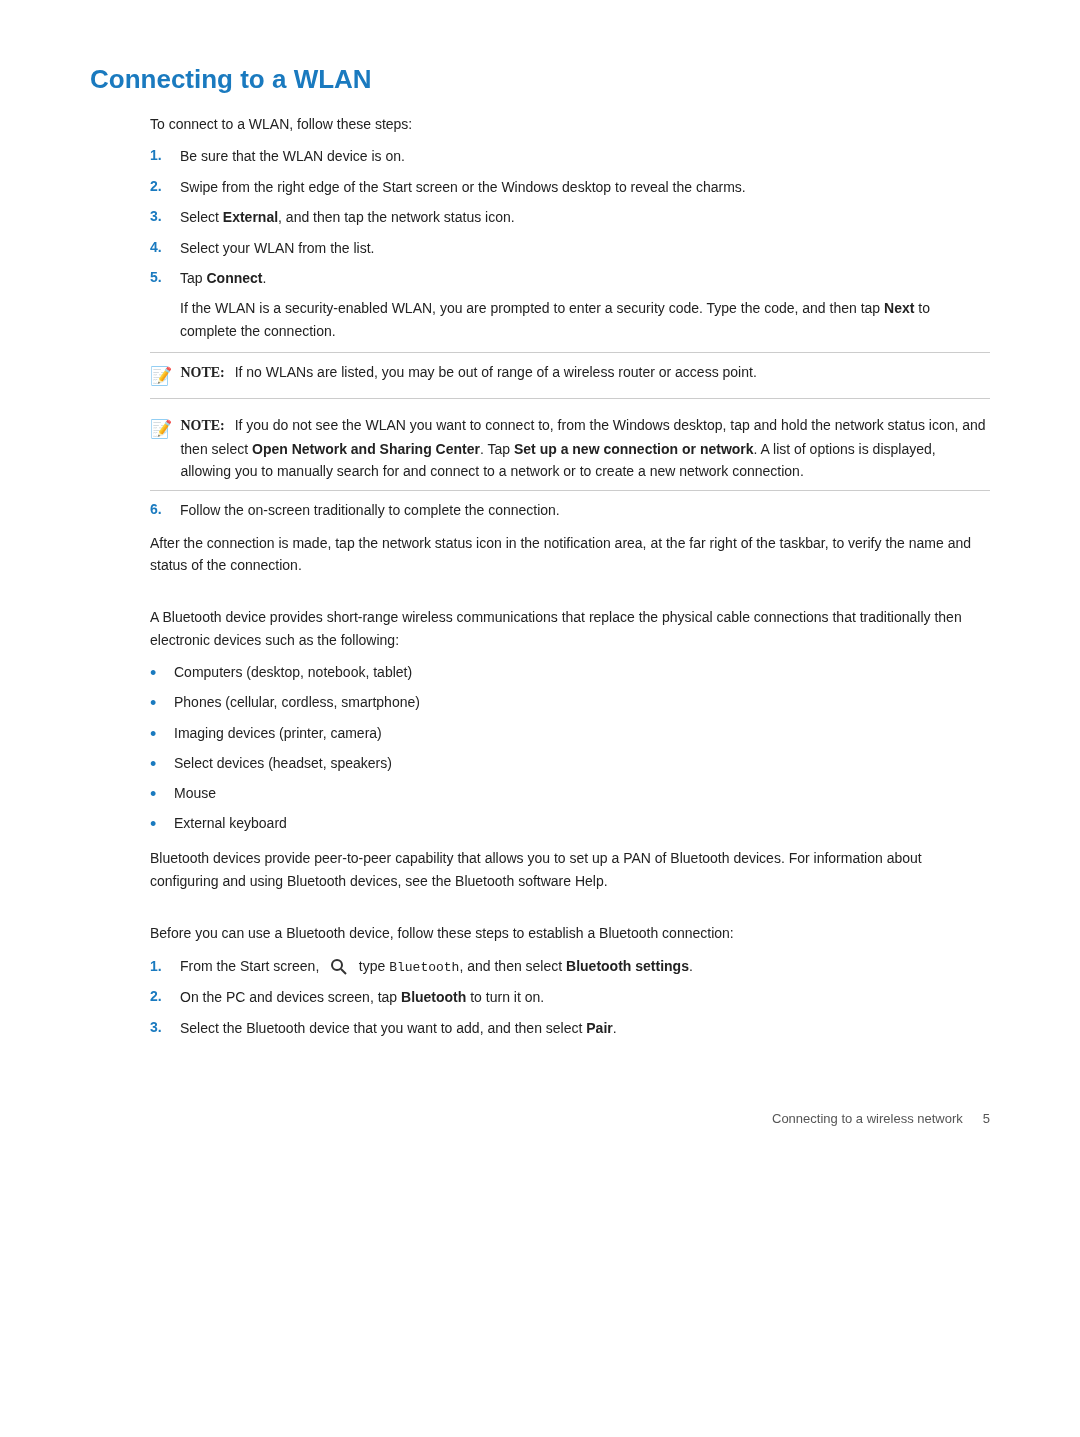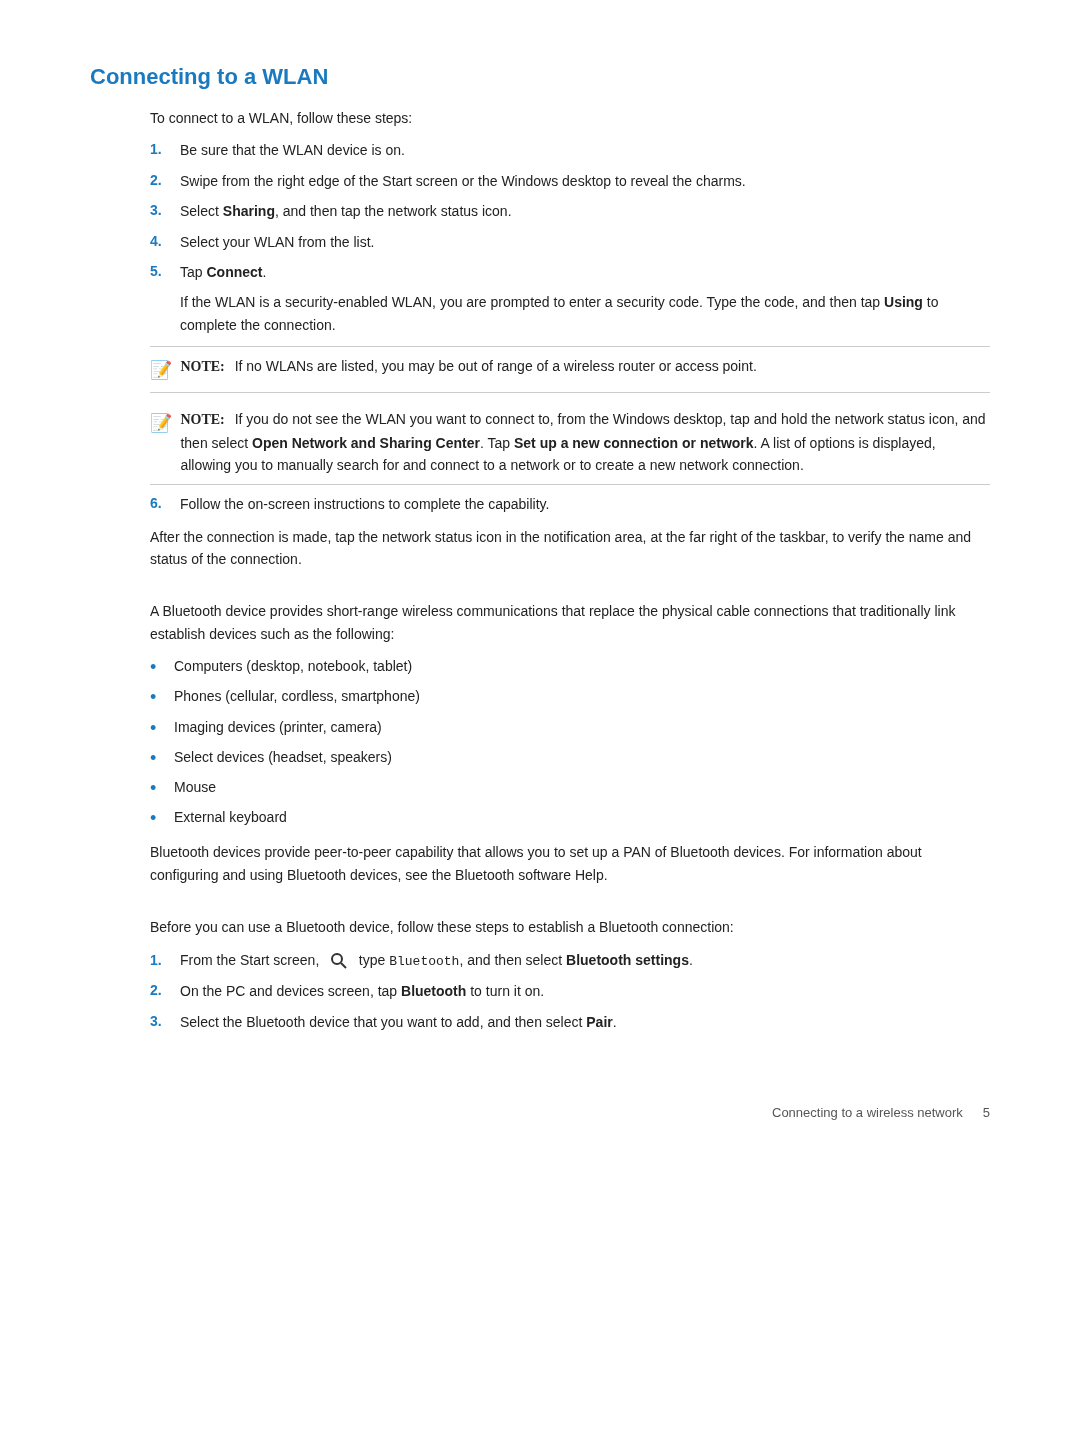--- a/index.html
+++ b/index.html
@@ -14,21 +14,21 @@
       font-size: 14px;
       color: #222222;
       width: 1080px;
       min-height: 1437px;
       padding: 60px 90px 80px 90px;
       line-height: 1.5;
     }
 
     .section-heading {
       color: #1a7abf;
-      font-size: 22px;
+      font-size: 26px;
       font-weight: bold;
       margin-bottom: 14px;
       margin-top: 0;
     }
 
     .section-heading-sm {
       color: #1a7abf;
       font-size: 20px;
       font-weight: bold;
       margin-bottom: 14px;
@@ -157,63 +157,63 @@
       <span class="num-content">Be sure that the WLAN device is on.</span>
     </div>
 
     <div class="numbered-item">
       <span class="num-label">2.</span>
       <span class="num-content">Swipe from the right edge of the Start screen or the Windows desktop to reveal the charms.</span>
     </div>
 
     <div class="numbered-item">
       <span class="num-label">3.</span>
-      <span class="num-content">Select <span class="bold">Sharing</span>, and then tap the network status icon.</span>
+      <span class="num-content">Select <span class="bold">External</span>, and then tap the network status icon.</span>
     </div>
 
     <div class="numbered-item">
       <span class="num-label">4.</span>
       <span class="num-content">Select your WLAN from the list.</span>
     </div>
 
     <div class="numbered-item">
       <span class="num-label">5.</span>
       <span class="num-content">Tap <span class="bold">Connect</span>.</span>
     </div>
 
     <div class="numbered-item">
       <span class="num-label"></span>
-      <span class="num-content">If the WLAN is a security-enabled WLAN, you are prompted to enter a security code. Type the code, and then tap <span class="bold">Using</span> to complete the connection.</span>
+      <span class="num-content">If the WLAN is a security-enabled WLAN, you are prompted to enter a security code. Type the code, and then tap <span class="bold">Next</span> to complete the connection.</span>
     </div>
 
   </div>
 
   <div class="note-block">
     <span class="note-icon">📝</span>
     <span class="note-content"><span class="note-label">NOTE:</span>  If no WLANs are listed, you may be out of range of a wireless router or access point.</span>
   </div>
 
   <div class="note-block" style="border-top: none; margin-top: -1px;">
     <span class="note-icon">📝</span>
     <span class="note-content"><span class="note-label">NOTE:</span>  If you do not see the WLAN you want to connect to, from the Windows desktop, tap and hold the network status icon, and then select <span class="bold">Open Network and Sharing Center</span>. Tap <span class="bold">Set up a new connection or network</span>. A list of options is displayed, allowing you to manually search for and connect to a network or to create a new network connection.</span>
   </div>
 
   <div class="numbered-list">
     <div class="numbered-item">
       <span class="num-label">6.</span>
-      <span class="num-content">Follow the on-screen instructions to complete the capability.</span>
+      <span class="num-content">Follow the on-screen traditionally to complete the connection.</span>
     </div>
   </div>
 
   <div class="body-text">After the connection is made, tap the network status icon in the notification area, at the far right of the taskbar, to verify the name and status of the connection.</div>
 </div>
 
 <div class="section">
 
-  <div class="body-text">A Bluetooth device provides short-range wireless communications that replace the physical cable connections that traditionally link establish devices such as the following:</div>
+  <div class="body-text">A Bluetooth device provides short-range wireless communications that replace the physical cable connections that traditionally then electronic devices such as the following:</div>
 
   <div class="bullet-list">
     <div class="bullet-item">
       <span class="bullet-dot">•</span>
       <span class="bullet-content">Computers (desktop, notebook, tablet)</span>
     </div>
     <div class="bullet-item">
       <span class="bullet-dot">•</span>
       <span class="bullet-content">Phones (cellular, cordless, smartphone)</span>
     </div>

